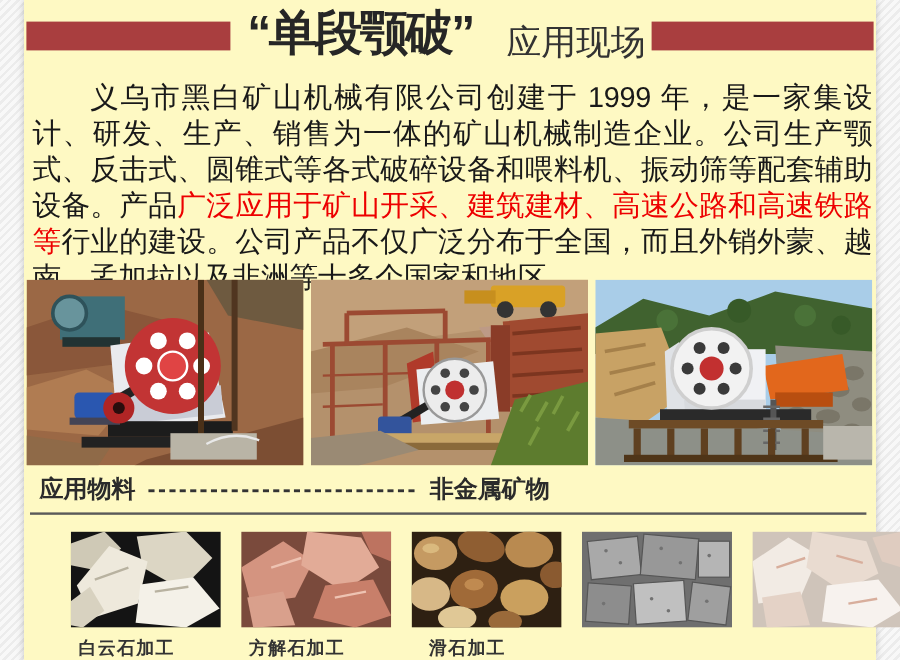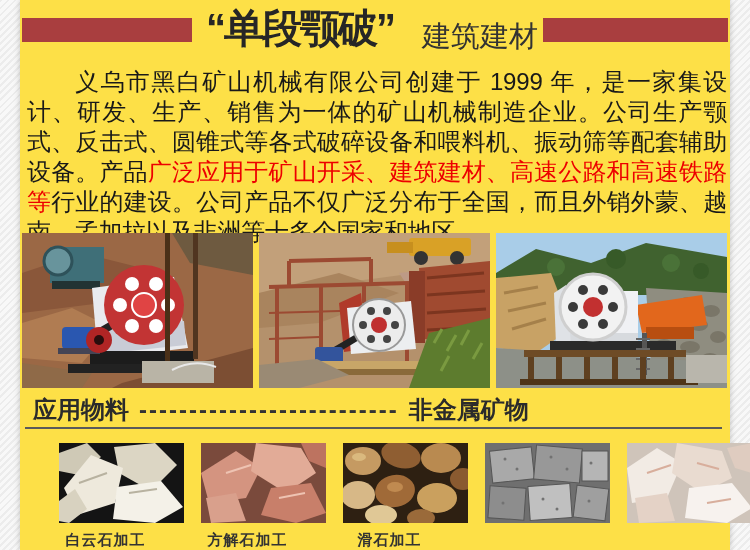--- a/index.html
+++ b/index.html
@@ -4,21 +4,21 @@
 <style>
   * { box-sizing: border-box; }
   html, body { margin:0; padding:0; }
   body {
     width:750px; height:550px; position:relative; overflow:hidden;
     font-family:"Liberation Sans","DejaVu Sans",sans-serif;
     background: repeating-linear-gradient(135deg,#ececec 0px,#ececec 2px,#f8f8f8 2px,#f8f8f8 5px);
   }
   .page {
     position:absolute; left:20px; top:0; width:710px; height:550px;
-    background:#fde047; box-shadow:0 0 6px rgba(0,0,0,.22);
+    background:#fef9c3; box-shadow:0 0 6px rgba(0,0,0,.22);
   }
   
   .hdr-bar { position:absolute; top:18px; height:24px; background:var(--accent); }
   .hdr-bar.left  { left:2px;  width:170px; }
   .hdr-bar.right { left:523px; width:185px; }
   .hdr-title {
     position:absolute; left:186px; top:6px; font-size:40px; line-height:44px;
     font-weight:bold; color:#262626; letter-spacing:-2px; white-space:nowrap;
   }
   .hdr-sub {
@@ -31,39 +31,39 @@
     font-size:24px; line-height:30px; color:#191919;
     text-indent:2em; text-align:justify; letter-spacing:-0.2px;
   }
   .intro .hl { color:var(--hl); }
   
   .scenes { position:absolute; left:2px; top:233px; display:flex; gap:6px; }
   .scene { width:231px; height:155px; overflow:hidden; }
   .scene svg { display:block; width:100%; height:100%; }
   
   .mat-hdr {
-    position:absolute; left:13px; top:394px; font-size:24px; font-weight:bold;
+    position:absolute; left:13px; top:394px; font-size:20px; font-weight:bold;
     color:#2b2b2b; white-space:nowrap;text-align:right;
   }
   .mat-hdr .dashes { margin:0 10px; letter-spacing:2px; color:#333; }
   .mat-line { position:absolute; left:5px; top:427px; width:697px; height:2px; background:#5a5a5a; }
   .mats { position:absolute; left:7px; top:443px; width:696px; display:flex; gap:17px; }
   .mat { width:125px; text-align:center;padding-left:32px; }
   .mat svg { display:block; width:125px; height:80px; }
   .mat-cap { margin-top:8px; font-size:15px; font-weight:bold; color:#333; letter-spacing:1px; }
 </style>
 </head>
 <body>
 
 <div class="page">
 
   <div>
     <div class="hdr-bar left"></div>
     <div class="hdr-title">“单段颚破”</div>
-    <div class="hdr-sub">建筑建材</div>
+    <div class="hdr-sub">应用现场</div>
     <div class="hdr-bar right"></div>
   </div>
 
   <p class="intro"><span>义乌市黑白矿山机械有限公司创建于 1999 年，是一家集设计、研发、生产、销售为一体的矿山机械制造企业。公司生产颚式、反击式、圆锥式等各式破碎设备和喂料机、振动筛等配套辅助设备。产品</span><span class="hl">广泛应用于矿山开采、建筑建材、高速公路和高速铁路等</span><span>行业的建设。公司产品不仅广泛分布于全国，而且外销外蒙、越南、孟加拉以及非洲等十多个国家和地区。</span></p>
 
   <div class="scenes">
 
     <figure class="scene" style="margin:0">
       <svg viewBox="0 0 231 155">
         <rect width="231" height="155" fill="#9b6845"></rect>

